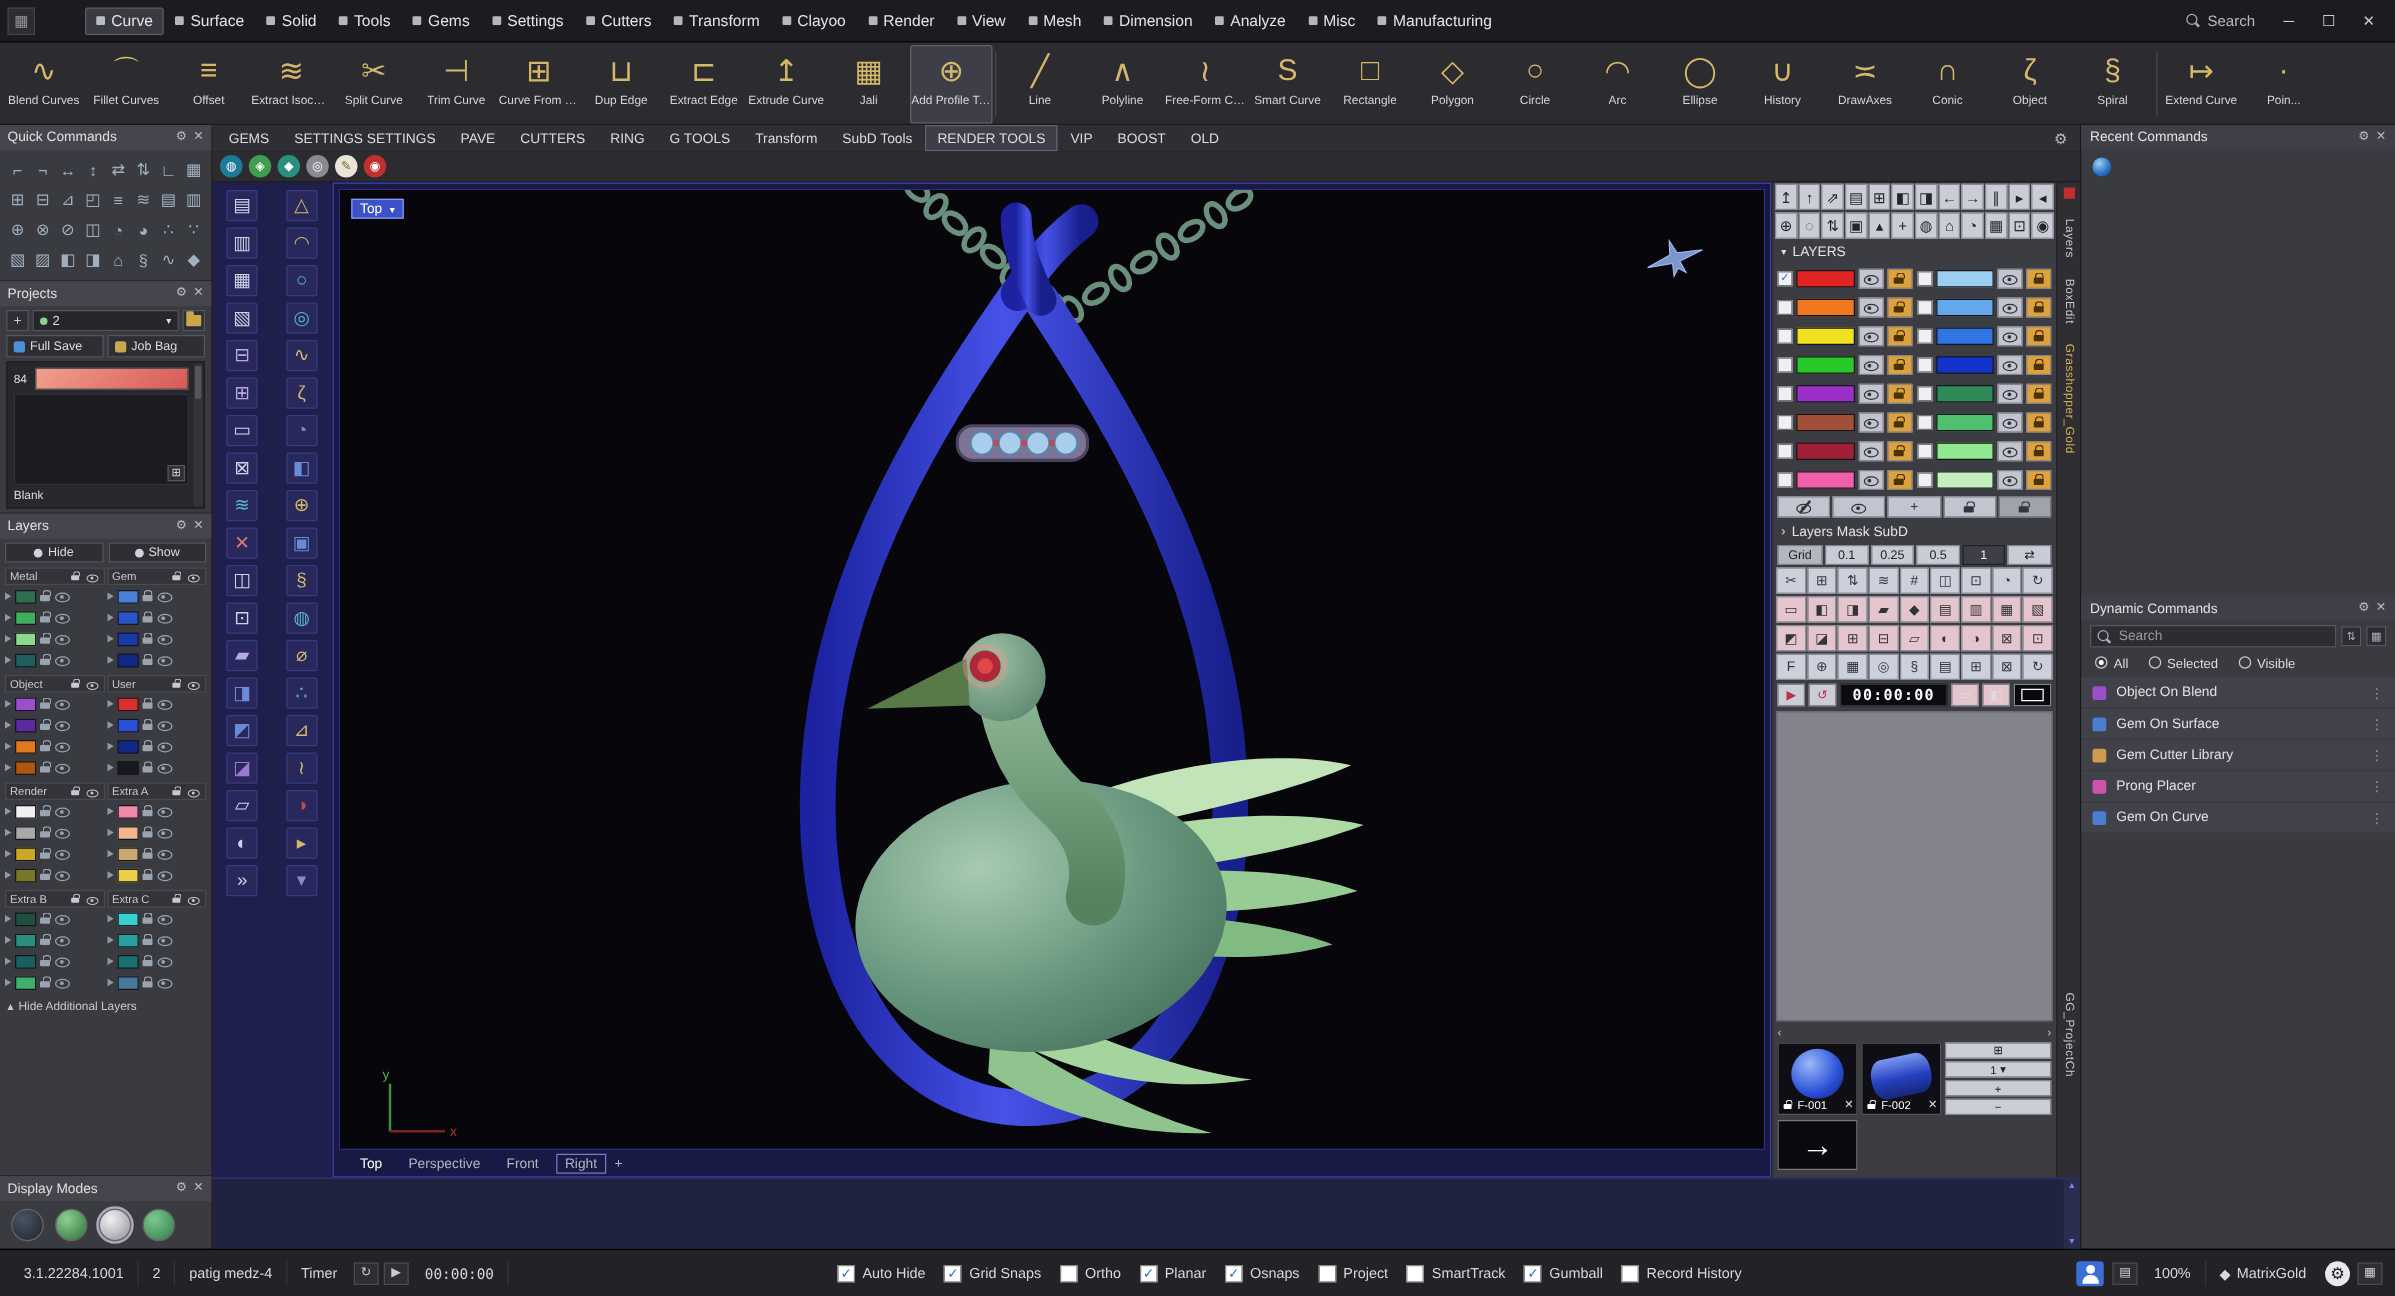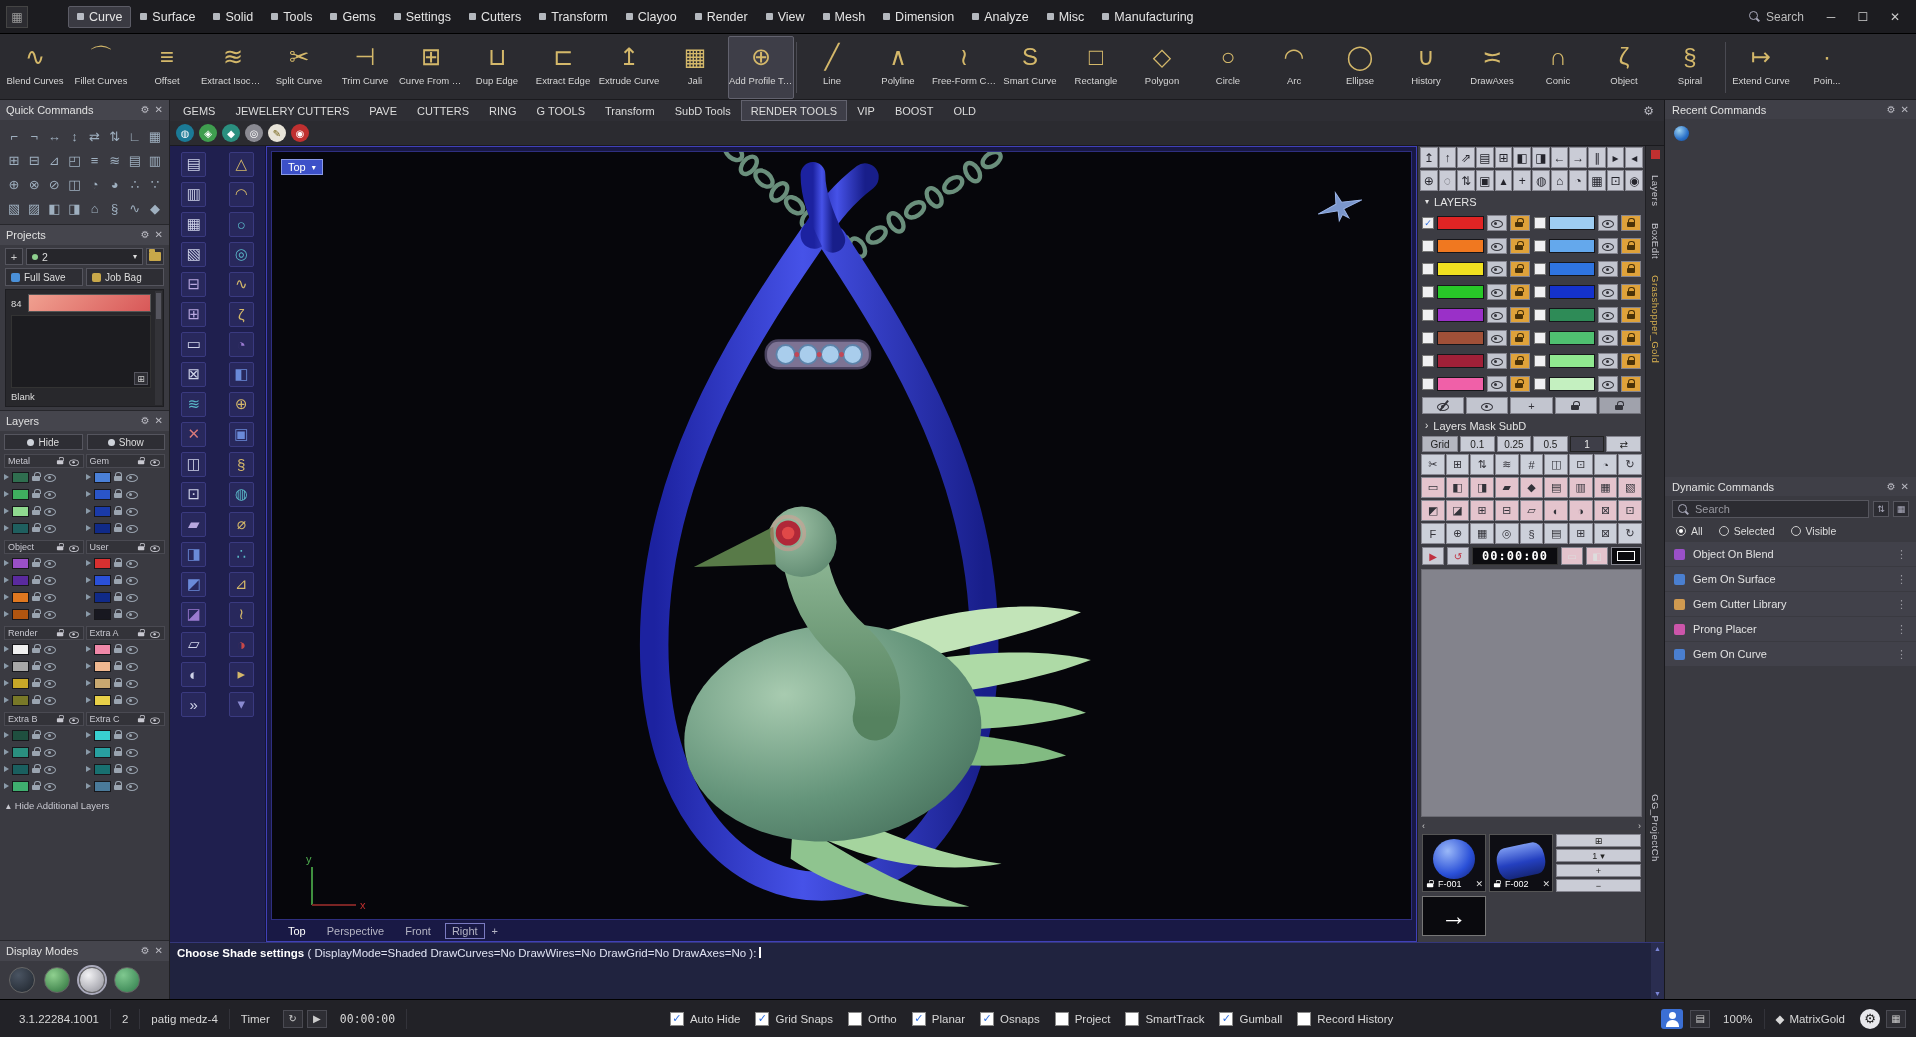--- a/index.html
+++ b/index.html
@@ -795,21 +795,21 @@
             <span class="dm-ball sel" style="background: radial-gradient(circle at 35% 30%, rgb(242, 242, 244), rgb(142, 142, 152));"></span>
             <span class="dm-ball" style="background: radial-gradient(circle at 35% 30%, rgb(127, 200, 143), rgb(46, 122, 74));"></span>
           </div>
       </section>
     </aside>
 
     <div id="center-col">
       <div id="ribbon">
         <div id="ribbon-tabs">
             <div class="ribbon-tab">GEMS</div>
-            <div class="ribbon-tab">JEWELERY CUTTERS</div>
+            <div class="ribbon-tab">SETTINGS SETTINGS</div>
             <div class="ribbon-tab">PAVE</div>
             <div class="ribbon-tab">CUTTERS</div>
             <div class="ribbon-tab">RING</div>
             <div class="ribbon-tab">G TOOLS</div>
             <div class="ribbon-tab">Transform</div>
             <div class="ribbon-tab">SubD Tools</div>
             <div class="ribbon-tab active">RENDER TOOLS</div>
             <div class="ribbon-tab">VIP</div>
             <div class="ribbon-tab">BOOST</div>
             <div class="ribbon-tab">OLD</div>
@@ -1303,21 +1303,20 @@
           <span class="vtab">Layers</span>
           <span class="vtab">BoxEdit</span>
           <span class="vtab gold">Grasshopper_Gold</span>
           <span class="vspacer"></span>
           <span class="vtab">GG_ProjectCh</span>
           <span style="flex:0 0 60px"></span>
         </div>
       </div>
 
       <div id="command-area">
-        <div class="cmd-line cmd-prompt"><b>Choose Shade settings</b> <span>( DisplayMode=Shaded  DrawCurves=No  DrawWires=No  DrawGrid=No  DrawAxes=No ):</span><span class="caret"></span></div>
         <div class="cmd-scroll">
             <span>▲</span>
             <span>▼</span>
           </div>
       </div>
     </div>
 
     <aside id="far-panel">
       <div class="fp-header">
         <span class="ph-title">Recent Commands</span>

